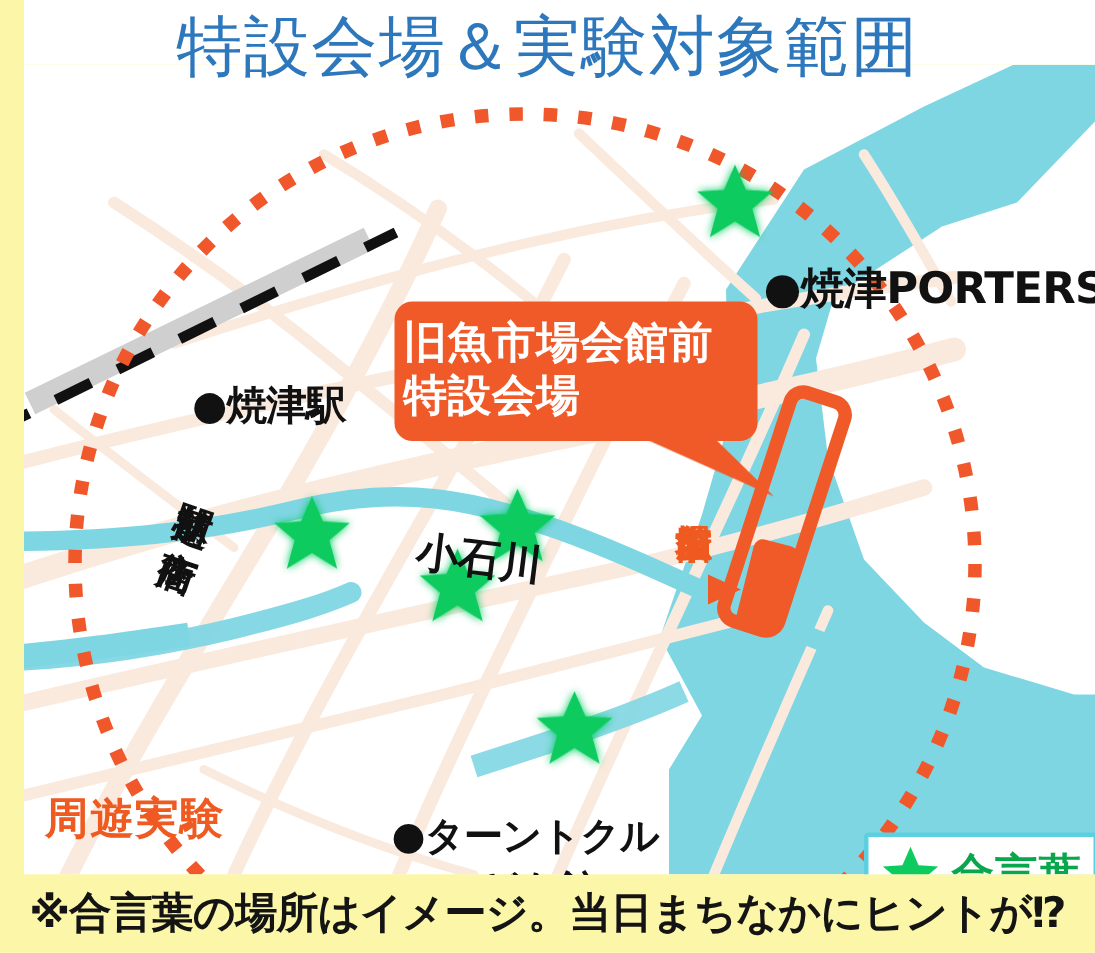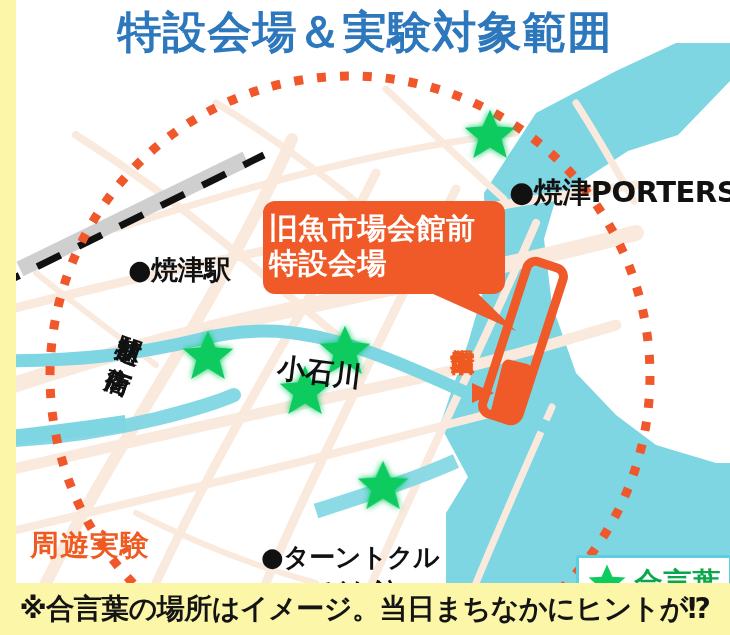--- a/index.html
+++ b/index.html
@@ -17,21 +17,21 @@
     z-index:40;
   }
   .header .tint{
     position:absolute;left:16px;top:0;right:0;height:43px;background:#ffffff;
   }
   .header .tint2{
     position:absolute;left:0;top:0;width:16px;height:635px;background:#fbf6a8;
   }
   .title{
     position:relative;z-index:3;
-    font-size:44px;font-weight:bold;color:#2d77bd;
+    font-size:44px;font-weight:normal;color:#2d77bd;
     letter-spacing:1px;line-height:1;
     text-align:center;white-space:nowrap;
     margin-top:2px;
   }
 
   
   .map-frame{
     position:absolute;left:16px;top:43px;width:714px;height:540px;
     background:#ffffff;overflow:hidden;z-index:10;
   }

